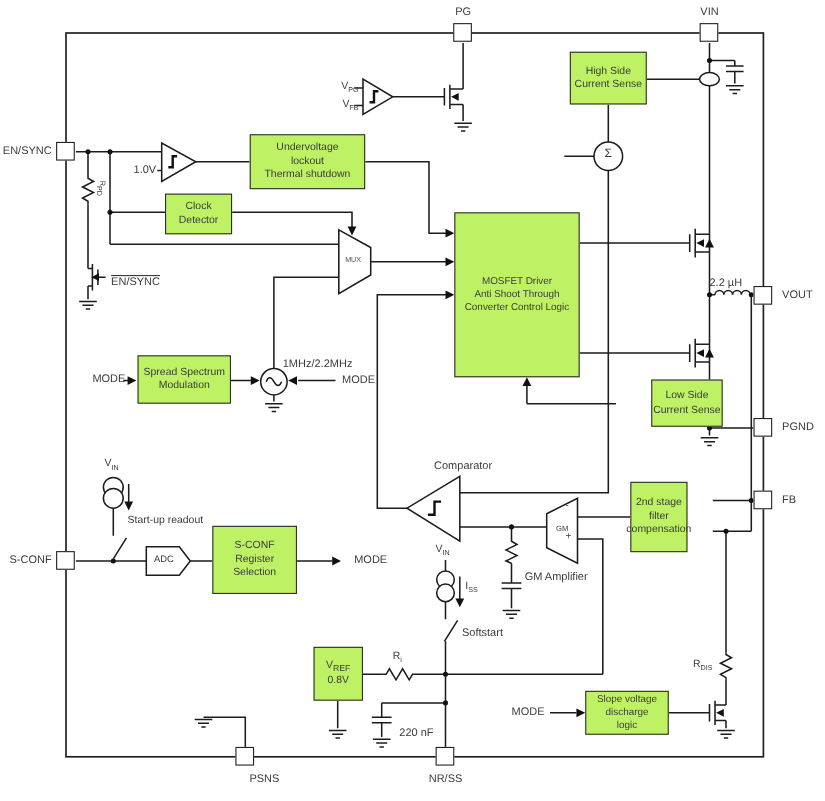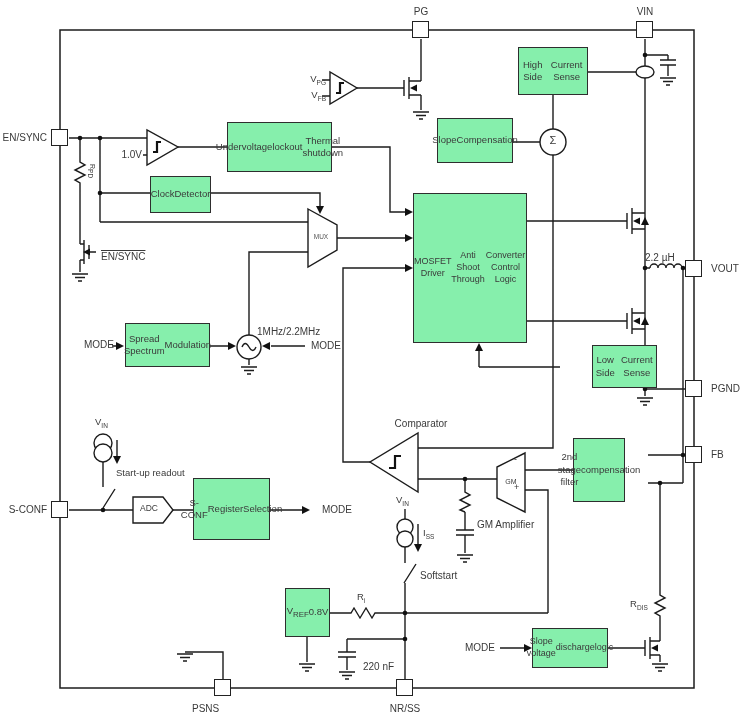--- a/index.html
+++ b/index.html
@@ -6,22 +6,22 @@
   #stage{position:relative;width:750px;height:728px;background:#fff;overflow:hidden;
          font-family:"Liberation Sans",sans-serif}
   #wires{position:absolute;left:0;top:0;z-index:1}
   .lbl{position:absolute;font-size:10px;color:#3a3a3a;white-space:nowrap;z-index:4;line-height:1.1}
   .lbl sub{font-size:6.5px}
   .small{font-size:9.5px}
   .tiny{font-size:6.5px;color:#555}
   .mid{font-size:8.5px}
   .ovl{text-decoration:overline}
   .rot{transform:rotate(90deg);transform-origin:0 0;font-size:7px}
-  .blk{position:absolute;background:#86efac;border:1.5px solid #2e2e2e;box-sizing:border-box;
-       display:flex;flex-direction:row;align-items:center;justify-content:center;
+  .blk{position:absolute;background:#bef264;border:1.5px solid #2e2e2e;box-sizing:border-box;
+       display:flex;flex-direction:column;align-items:center;justify-content:center;
        text-align:center;font-size:9.5px;line-height:1.3;color:#3a3a3a;z-index:3}
   .pin{position:absolute;width:17px;height:17px;background:#fff;border:1.7px solid #222;
        box-sizing:border-box;z-index:6}
 </style>
 </head>
 <body>
 
 <div id="stage">
 
   <svg id="wires" width="750" height="728" viewBox="0 0 750 728">
@@ -158,24 +158,20 @@
     <div>Thermal shutdown</div>
   </div>
   <div class="blk" style="left:150px;top:176px;width:61px;height:37px">
     <div>Clock</div>
     <div>Detector</div>
   </div>
   <div class="blk" style="left:518px;top:47px;width:70px;height:48px">
     <div>High Side</div>
     <div>Current Sense</div>
   </div>
-  <div class="blk" style="left:437px;top:118px;width:76px;height:45px">
-    <div>Slope</div>
-    <div>Compensation</div>
-  </div>
   <div class="blk" style="left:413px;top:193px;width:114px;height:150px;font-size:9px">
     <div>MOSFET Driver</div>
     <div>Anti Shoot Through</div>
     <div>Converter Control Logic</div>
   </div>
   <div class="blk" style="left:125px;top:323px;width:85px;height:44px">
     <div>Spread Spectrum</div>
     <div>Modulation</div>
   </div>
   <div class="blk" style="left:592px;top:345px;width:65px;height:43px">
@@ -211,21 +207,21 @@
   <div class="pin" style="left:214px;top:679px"></div>
   <div class="pin" style="left:396px;top:679px"></div>
 
   <div class="lbl" style="left:404px;top:6px;width:34px;text-align:center">PG</div>
   <div class="lbl" style="left:628px;top:6px;width:34px;text-align:center">VIN</div>
   <div class="lbl" style="left:0px;top:132px;width:47px;text-align:right">EN/SYNC</div>
   <div class="lbl" style="left:0px;top:504px;width:47px;text-align:right">S-CONF</div>
   <div class="lbl" style="left:711px;top:263px">VOUT</div>
   <div class="lbl" style="left:711px;top:383px">PGND</div>
   <div class="lbl" style="left:711px;top:449px">FB</div>
-  <div class="lbl" style="left:192px;top:703px;width:46px;text-align:left">PSNS</div>
+  <div class="lbl" style="left:208px;top:703px;width:46px;text-align:right">PSNS</div>
   <div class="lbl" style="left:382px;top:703px;width:46px;text-align:center">NR/SS</div>
 
   <div class="lbl small" style="left:300px;top:74px;width:26px;text-align:right"><span>V</span><sub>PG</sub></div>
   <div class="lbl small" style="left:300px;top:90px;width:26px;text-align:right"><span>V</span><sub>FB</sub></div>
   <div class="lbl" style="left:112px;top:149px;width:30px;text-align:right">1.0V</div>
   <div class="lbl rot" style="left:96px;top:164px"><span>R</span><sub>PD</sub></div>
   <div class="lbl ovl" style="left:101px;top:251px">EN/SYNC</div>
   <div class="lbl tiny" style="left:306px;top:233px;width:30px;text-align:center">MUX</div>
   <div class="lbl" style="left:257px;top:326px">1MHz/2.2MHz</div>
   <div class="lbl" style="left:311px;top:340px">MODE</div>

